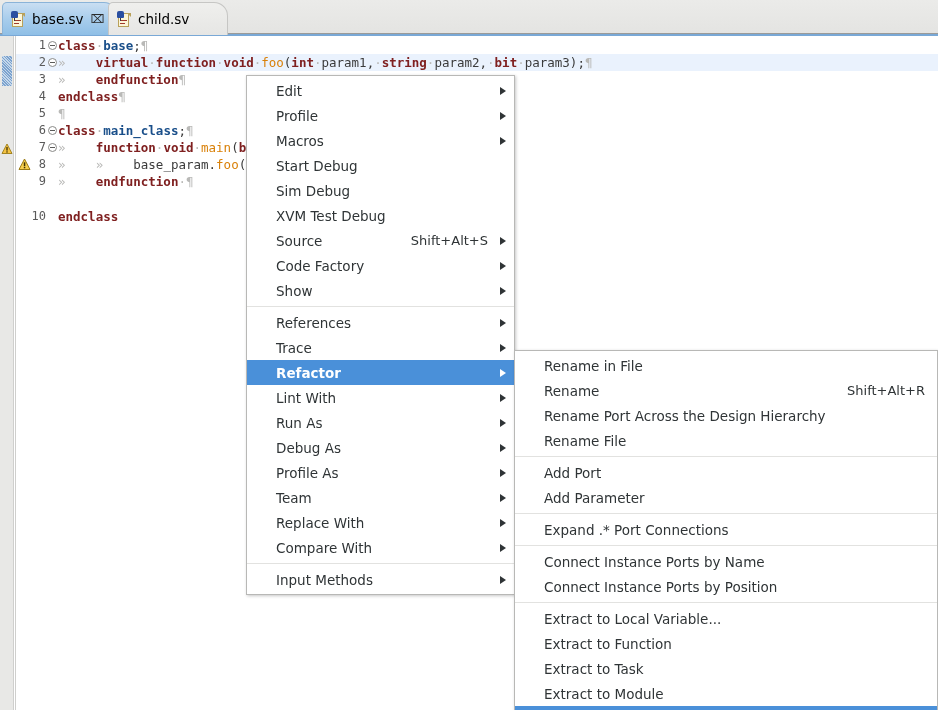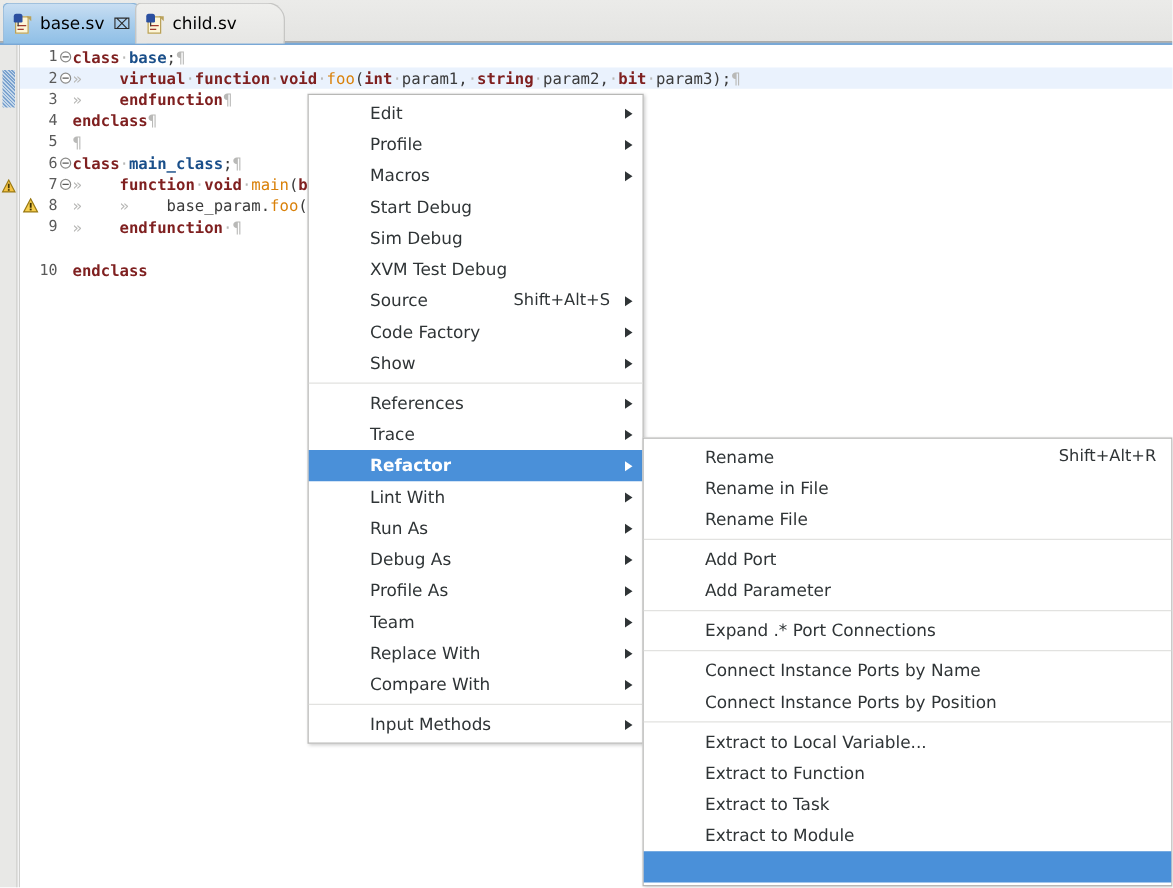--- a/index.html
+++ b/index.html
@@ -235,21 +235,21 @@
     padding-left: 29px;
     padding-right: 8px;
     box-sizing: border-box;
     white-space: nowrap;
   }
   .mi.sel {
     background: #4a90d9;
     color: #ffffff;
     font-weight: bold;
   }
-  .mi-label { flex: 0 0 auto; margin-left: 20px; }
+  .mi-label { flex: 0 0 auto; }
   .mi-accel {
     margin-left: auto;
     font-size: 13px;
     color: #2f3436;
     padding-right: 4px;
   }
   .mi-arrow {
     position: absolute;
     right: 8px;
     width: 0; height: 0;
@@ -410,25 +410,28 @@
       </div>
       <div class="msep"></div>
       <div class="mi">
         <span class="mi-label">Input Methods</span>
         <span class="mi-arrow"></span>
       </div>
     </div>
 
   <div class="menu" id="menu-refactor">
       <div class="mi">
+        <span class="mi-label">Rename in File</span>
+      </div>
+      <div class="mi">
         <span class="mi-label">Rename</span>
         <span class="mi-accel">Shift+Alt+R</span>
       </div>
       <div class="mi">
-        <span class="mi-label">Rename in File</span>
+        <span class="mi-label">Rename Port Across the Design Hierarchy</span>
       </div>
       <div class="mi">
         <span class="mi-label">Rename File</span>
       </div>
       <div class="msep"></div>
       <div class="mi">
         <span class="mi-label">Add Port</span>
       </div>
       <div class="mi">
         <span class="mi-label">Add Parameter</span>

